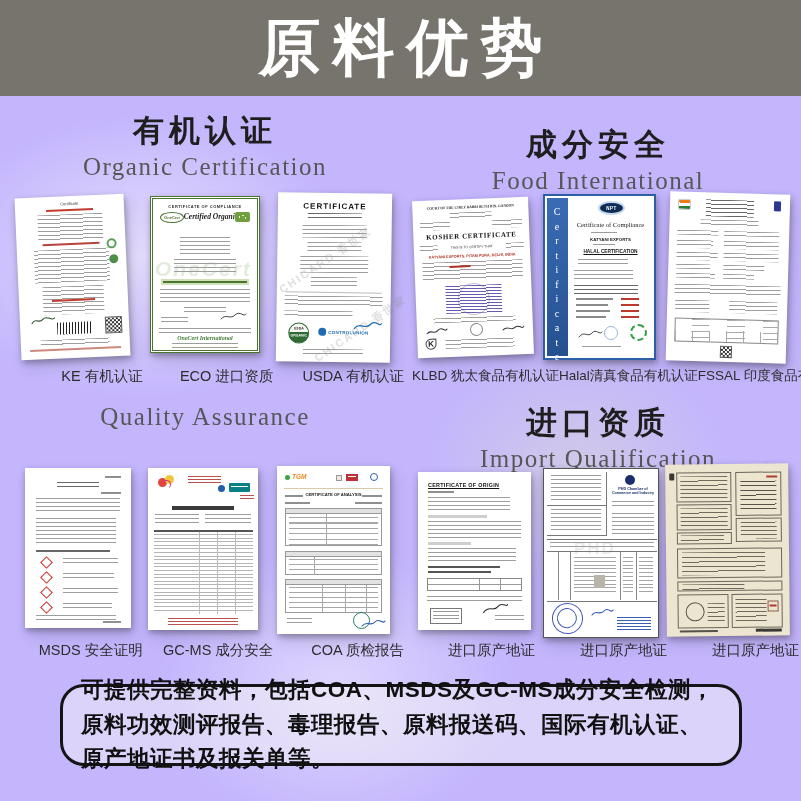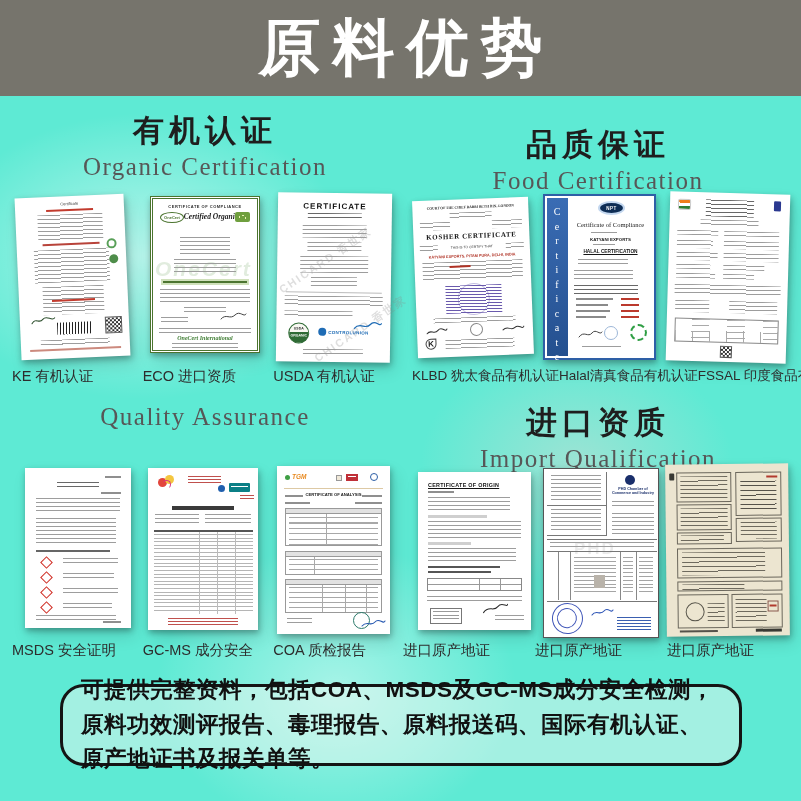--- a/index.html
+++ b/index.html
@@ -1,29 +1,29 @@
 <!DOCTYPE html>
 <html><head>
 <meta charset="utf-8">
 <style>
   *{margin:0;padding:0;box-sizing:border-box}
   html,body{width:801px;height:801px}
   body{font-family:"Liberation Sans","DejaVu Sans",sans-serif;background:#fff}
-  .page{position:relative;width:801px;height:801px;background:#5eead4;overflow:hidden}
+  .page{position:relative;width:801px;height:801px;background:#c4b5fd;overflow:hidden}
   .texture{position:absolute;inset:0;background:
     radial-gradient(ellipse 320px 220px at 18% 32%, rgba(255,255,255,.55), transparent 65%),
     radial-gradient(ellipse 260px 200px at 72% 58%, rgba(219,221,212,.5), transparent 60%),
     radial-gradient(ellipse 300px 240px at 42% 86%, rgba(255,255,255,.45), transparent 60%)}
   .banner{position:absolute;left:0;top:0;width:801px;height:96px;background:#76746c;display:flex;align-items:center;justify-content:center}
   .banner h1{color:#fff;font-size:62px;font-weight:900;letter-spacing:12px;text-indent:12px}
   .sec{position:absolute;width:390px;text-align:center}
   .sec .zh{font-size:31px;font-weight:700;color:#1e1e1e;font-family:"Liberation Serif","DejaVu Serif",serif;letter-spacing:5px}
   .sec .en{font-size:25px;color:#575757;font-family:"Liberation Serif","DejaVu Serif",serif;letter-spacing:1.5px;margin-top:1px}
   .caps{position:absolute;display:flex}
-  .caps .cap{flex:1;text-align:left;font-size:14.5px;color:#2d2d2d;white-space:nowrap}
+  .caps .cap{flex:1;text-align:right;font-size:14.5px;color:#2d2d2d;white-space:nowrap}
   .cert{position:absolute;background:#fff;box-shadow:1px 3px 6px rgba(0,0,0,.3),4px 8px 16px rgba(0,0,0,.12)}
   .c{position:absolute}
   .tl{position:absolute;background:#8f8f8f}
   .lines{position:absolute;background-image:repeating-linear-gradient(#9d9d9d 0 1px,transparent 1px 4px)}
   .lines.dk{background-image:repeating-linear-gradient(#686868 0 1px,transparent 1px 4px)}
   .lines.red{background-image:repeating-linear-gradient(#c0504d 0 1px,transparent 1px 3px)}
   .lines.blue{background-image:repeating-linear-gradient(#3a5fb0 0 1px,transparent 1px 3px)}
   .lines.purple{background-image:repeating-linear-gradient(#6a5aad 0 1px,transparent 1px 3px)}
   .mt{position:absolute;color:#333;line-height:1.15}
   .qr{position:absolute;background-image:repeating-conic-gradient(#333 0% 25%,#fff 0% 50%);background-size:4px 4px;border:1px solid #555}
@@ -43,22 +43,22 @@
 
   <header class="banner">
     <h1>原料优势</h1>
   </header>
 
   <div class="sec" style="left:10px;top:110px">
     <div class="zh">有机认证</div>
     <div class="en">Organic Certification</div>
   </div>
   <div class="sec" style="left:403px;top:124px">
-    <div class="zh">品质保证</div>
-    <div class="en">Food Certification</div>
+    <div class="zh">成分安全</div>
+    <div class="en">Food International</div>
   </div>
 
   <div class="cert" style="left:18px;top:196px;width:109px;height:162px;transform:rotate(-2.5deg)">
     <div class="mt" style="left:0;right:0;top:6px;text-align:center;font-size:4px;color:#444">Certificate</div>
     <div class="tl" style="left:28%;top:13px;width:44%;height:2px;background:#c23b2e"></div>
     <div class="lines" style="left:20%;top:18px;width:60%;height:26px"></div>
     <div class="tl" style="left:24%;top:47px;width:52%;height:2px;background:#b8433a"></div>
     <div class="lines" style="left:16%;top:53px;width:68%;height:33px"></div>
     <div class="seal" style="right:9px;top:44px;width:10px;height:10px;border:2px solid #59a058"></div>
     <div class="seal" style="right:8px;top:60px;width:9px;height:9px;background:#4e8d4a"></div>

